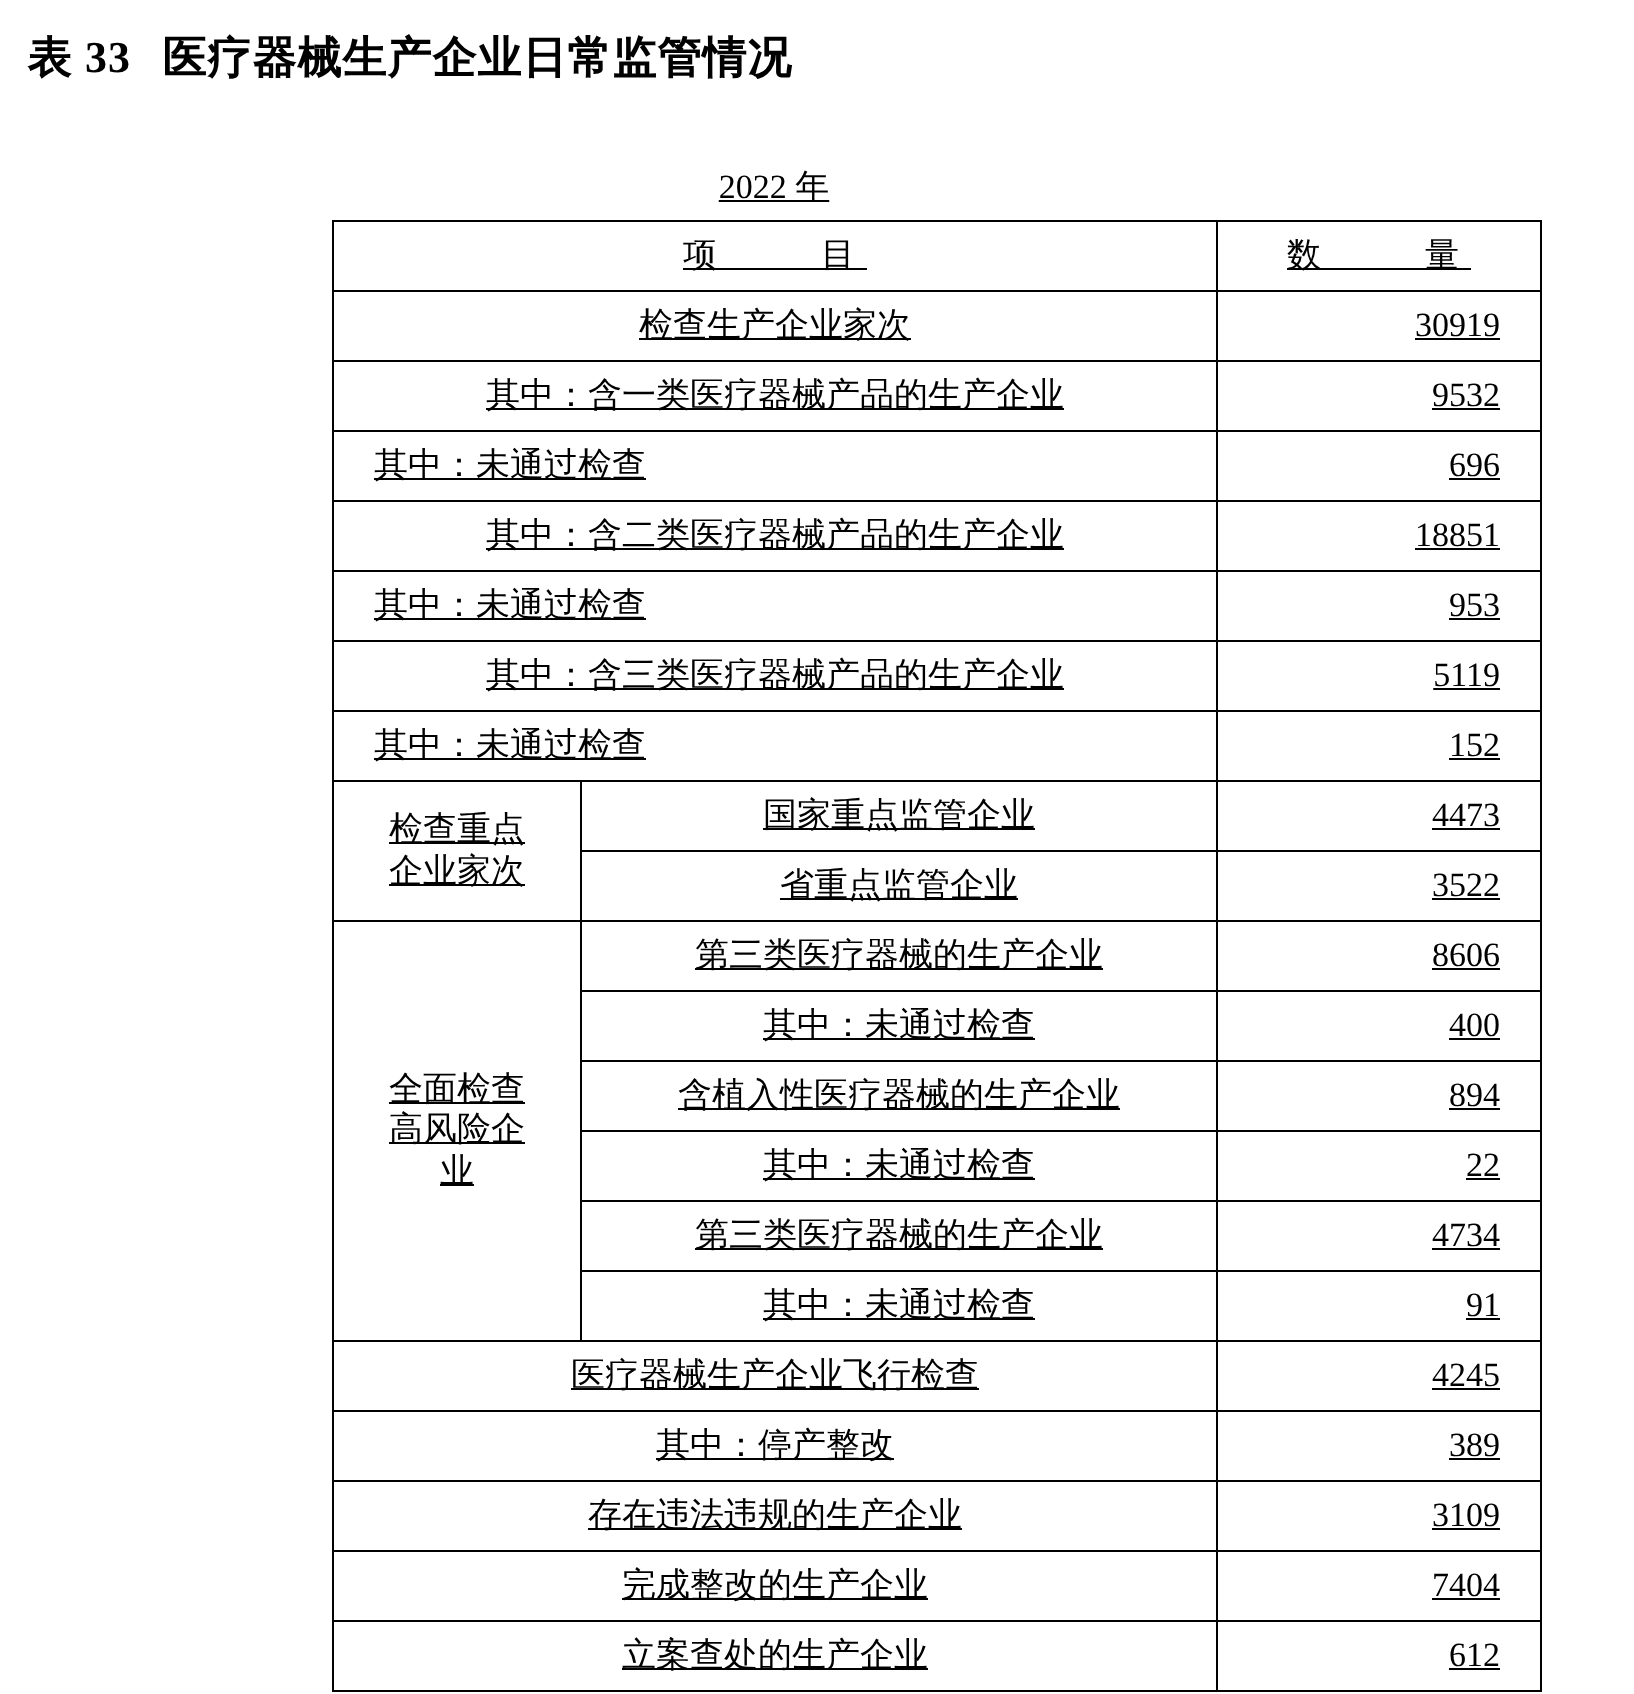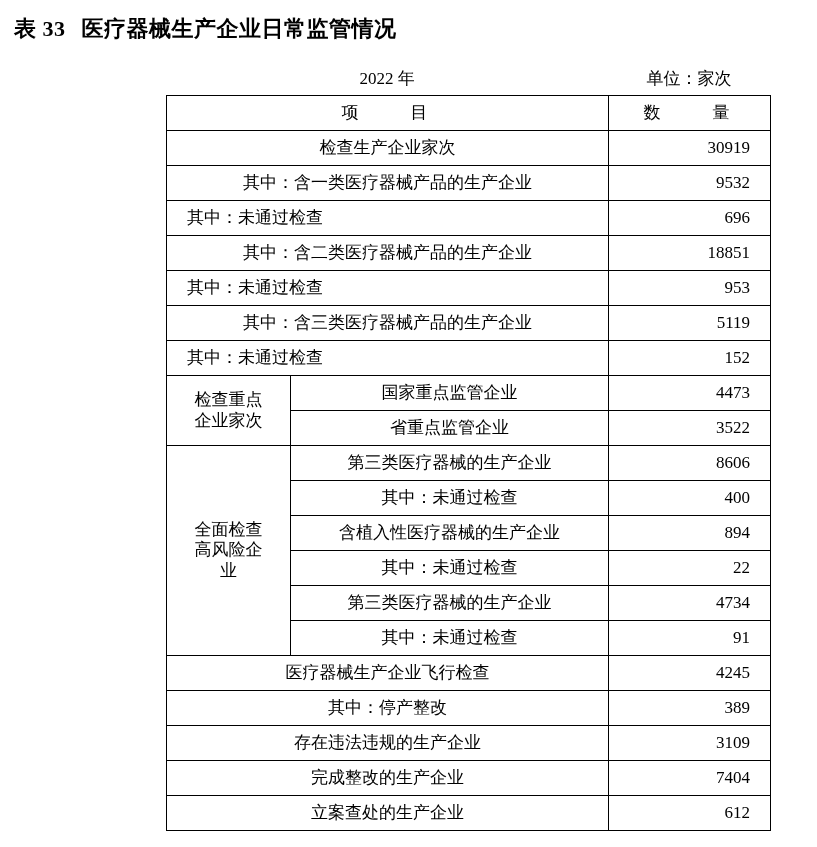--- a/index.html
+++ b/index.html
@@ -29,22 +29,23 @@
     letter-spacing: 0.5px;
     white-space: nowrap;
   }
   .doc-title .tnum {
     font-family: "Liberation Serif", serif;
     margin-right: 16px;
   }
   .table-wrap {
     position: absolute;
     left: 166px;
-    top: 61px;
+    top: 76px;
     width: 604px;
+    text-decoration: underline;
   }
   .meta-row {
     display: flex;
     font-size: 17px;
     height: 34px;
     align-items: center;
   }
   .meta-year {
     flex: 0 0 442px;
     text-align: center;
@@ -104,21 +105,20 @@
 <div class="page">
 
   <div class="doc-title">
     <span class="tnum">表 33</span><span>医疗器械生产企业日常监管情况</span>
   </div>
 
   <div class="table-wrap">
 
     <div class="meta-row">
       <div class="meta-year">2022 年</div>
-      <div class="meta-unit">单位：家次</div>
     </div>
 
     <table class="main">
       <colgroup>
         <col style="width:124px">
         <col style="width:318px">
         <col style="width:162px">
       </colgroup>
       <tbody>
         <tr>

